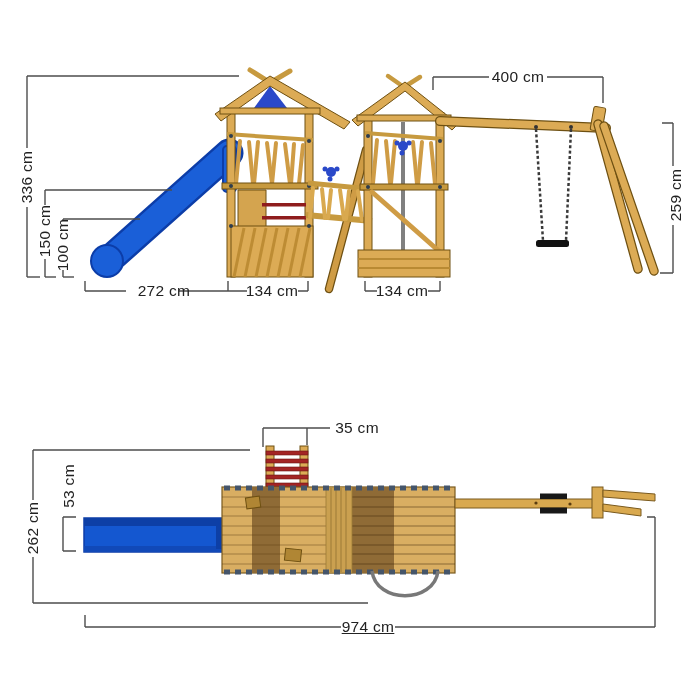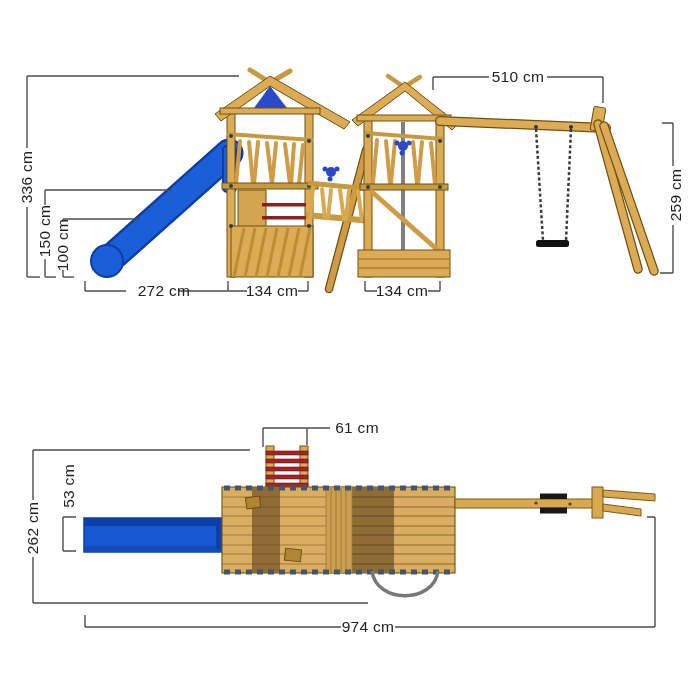--- a/index.html
+++ b/index.html
@@ -221,21 +221,21 @@
       </g>
     </g>
   </svg>
 
   <div class="dimlabel vert" style="left:27px;top:177px;">336 cm</div>
   <div class="dimlabel vert" style="left:45px;top:231px;">150 cm</div>
   <div class="dimlabel vert" style="left:63px;top:245px;">100 cm</div>
   <div class="dimlabel" style="left:164px;top:291px;">272 cm</div>
   <div class="dimlabel" style="left:272px;top:291px;">134 cm</div>
   <div class="dimlabel" style="left:402px;top:291px;">134 cm</div>
-  <div class="dimlabel" style="left:518px;top:77px;">510 cm</div>
+  <div class="dimlabel" style="left:518px;top:77px;">400 cm</div>
   <div class="dimlabel vert" style="left:676px;top:195px;">259 cm</div>
 
-  <div class="dimlabel" style="left:357px;top:428px;">61 cm</div>
+  <div class="dimlabel" style="left:357px;top:428px;">35 cm</div>
   <div class="dimlabel vert" style="left:69px;top:486px;">53 cm</div>
   <div class="dimlabel vert" style="left:33px;top:528px;">262 cm</div>
-  <div class="dimlabel" style="left:368px;top:627px;">974 cm</div>
+  <div class="dimlabel" style="left:368px;top:627px;text-decoration:underline;">974 cm</div>
 
 </div>
 
 </body></html>

